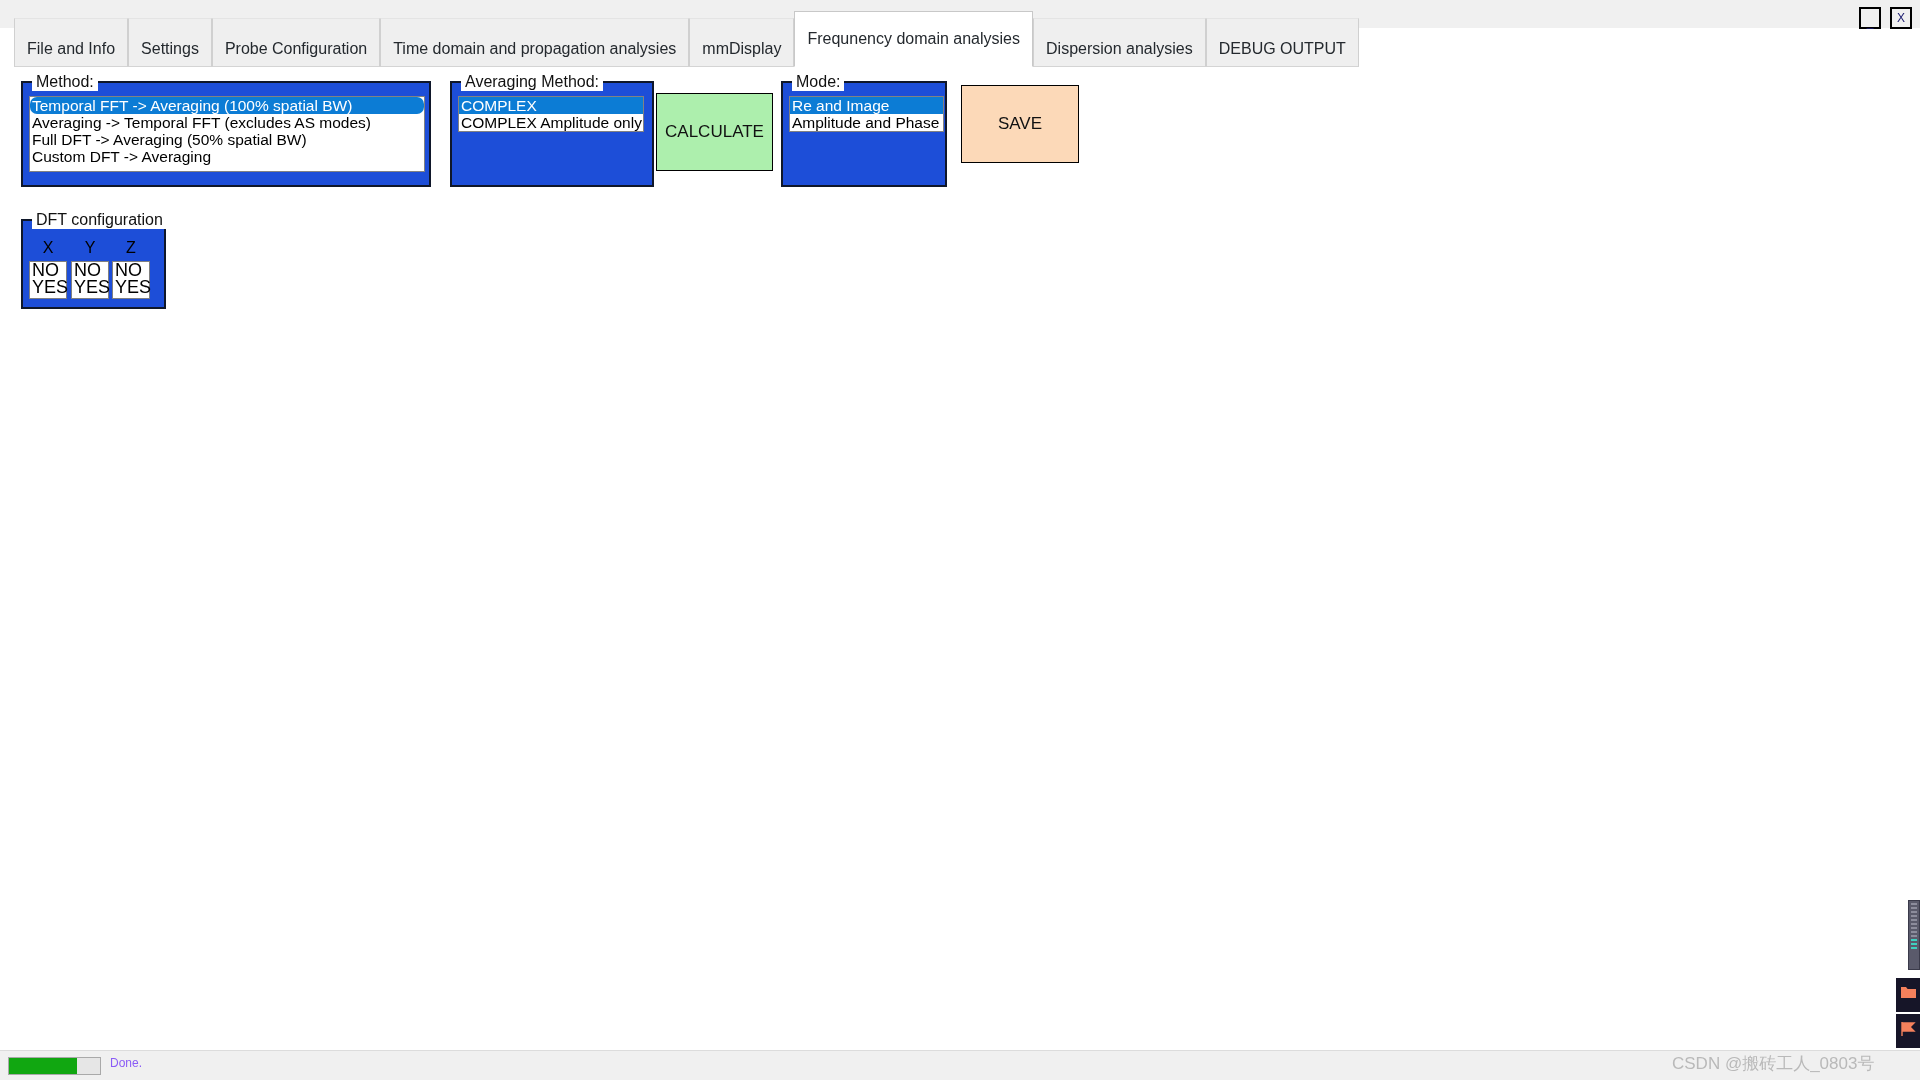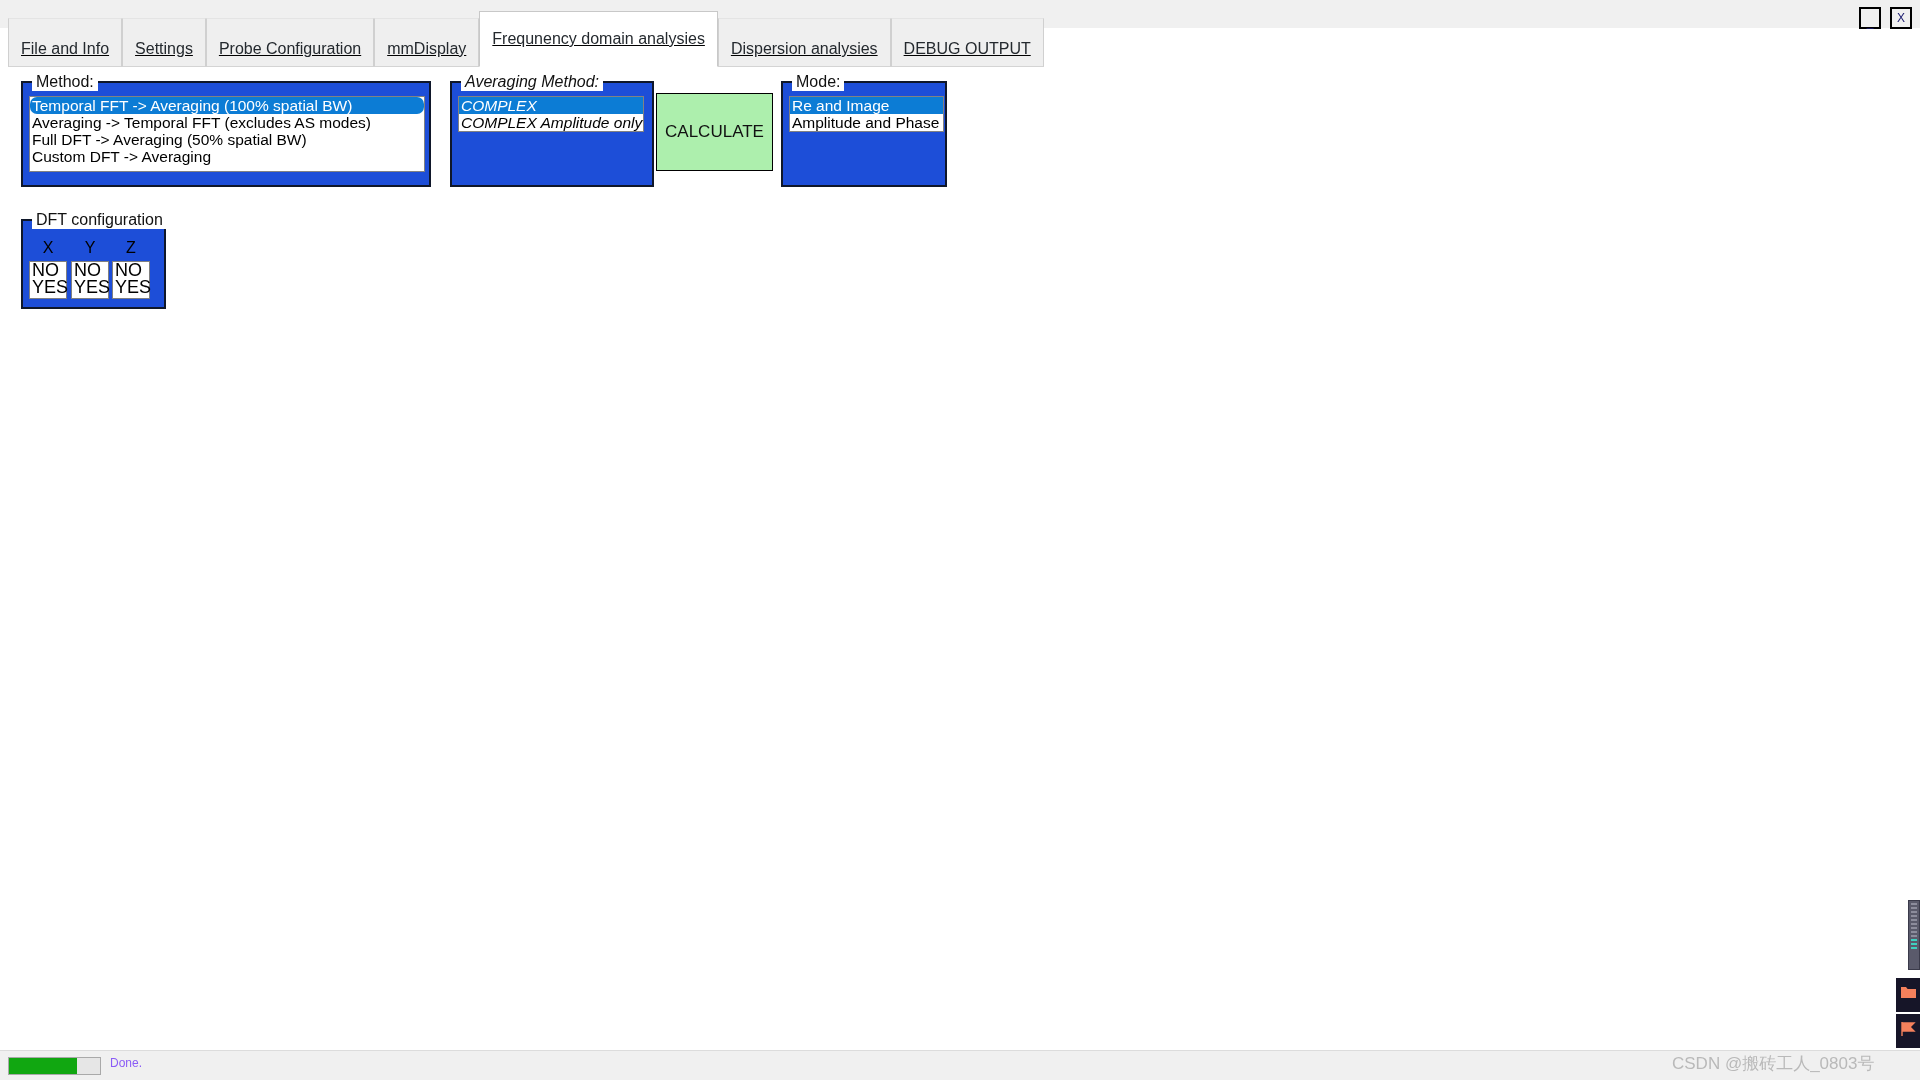--- a/index.html
+++ b/index.html
@@ -52,25 +52,24 @@
   }
 
   
   #tabbar {
     position: absolute;
     left: 0; top: 18px;
     width: 1920px; height: 50px;
   }
   #tabstrip {
     position: absolute;
-    left: 8px; top: 0;
+    left: 14px; top: 0;
     height: 49px;
     display: flex;
     align-items: center;
-    text-decoration: underline;
   }
   .tab {
     background: #efefef;
     border-left: 1px solid #d0d0d0;
     border-right: 1px solid #d0d0d0;
     border-top: 1px solid #e4e4e4;
     border-bottom: 1px solid #d4d4d4;
     display: flex;
     align-items: flex-end;
     justify-content: center;
@@ -142,21 +141,21 @@
   }
 
   
   #grp-method { left: 8px; top: 12px; width: 410px; height: 106px; }
   #list-method {
     left: 6px; top: 13px; width: 396px; height: 76px;
   }
   #list-method .item { padding-left: 2px; border-radius: 7px; }
 
   
-  #grp-averaging { left: 437px; top: 12px; width: 204px; height: 106px; font-style: italic; }
+  #grp-averaging { left: 437px; top: 12px; width: 204px; height: 106px; }
   #list-averaging { left: 6px; top: 13px; width: 186px; height: 36px; }
 
   
   #grp-mode { left: 768px; top: 12px; width: 166px; height: 106px; }
   #list-mode { left: 6px; top: 13px; width: 155px; height: 36px; }
 
   
   .bigbtn {
     position: absolute;
     border: 1.5px solid #000;
@@ -294,20 +293,21 @@
       <span>_</span>
     </button>
     <button class="win-btn" id="btn-close">X</button>
   </div>
 
   <div id="tabbar">
     <div id="tabstrip">
       <div class="tab">File and Info</div>
       <div class="tab">Settings</div>
       <div class="tab">Probe Configuration</div>
+      <div class="tab">Time domain and propagation analysies</div>
       <div class="tab">mmDisplay</div>
       <div class="tab active">Frequnency domain analysies</div>
       <div class="tab">Dispersion analysies</div>
       <div class="tab">DEBUG OUTPUT</div>
     </div>
   </div>
 
   <div id="content">
 
     <div class="groupbox" id="grp-method">
@@ -331,20 +331,21 @@
     <div class="bigbtn" id="btn-calculate" style="background: rgb(173, 239, 173); margin-top: 8px;">CALCULATE</div>
 
     <div class="groupbox" id="grp-mode">
       <div class="gb-title">Mode:</div>
       <div class="listbox" id="list-mode">
         <div class="item selected">Re and Image</div>
         <div class="item">Amplitude and Phase</div>
       </div>
     </div>
 
+    <div class="bigbtn" id="btn-save" style="background: rgb(252, 217, 184);">SAVE</div>
 
     <div class="groupbox" id="grp-dft">
       <div class="gb-title">DFT configuration</div>
 
       <div class="axis-label" style="left:5px; top:18px;">X</div>
       <div class="axis-label" style="left:47px; top:18px;">Y</div>
       <div class="axis-label" style="left:88px; top:18px;">Z</div>
 
       <div class="dft-list" style="left:6px; top:40px;">
         <div class="item">NO</div>

